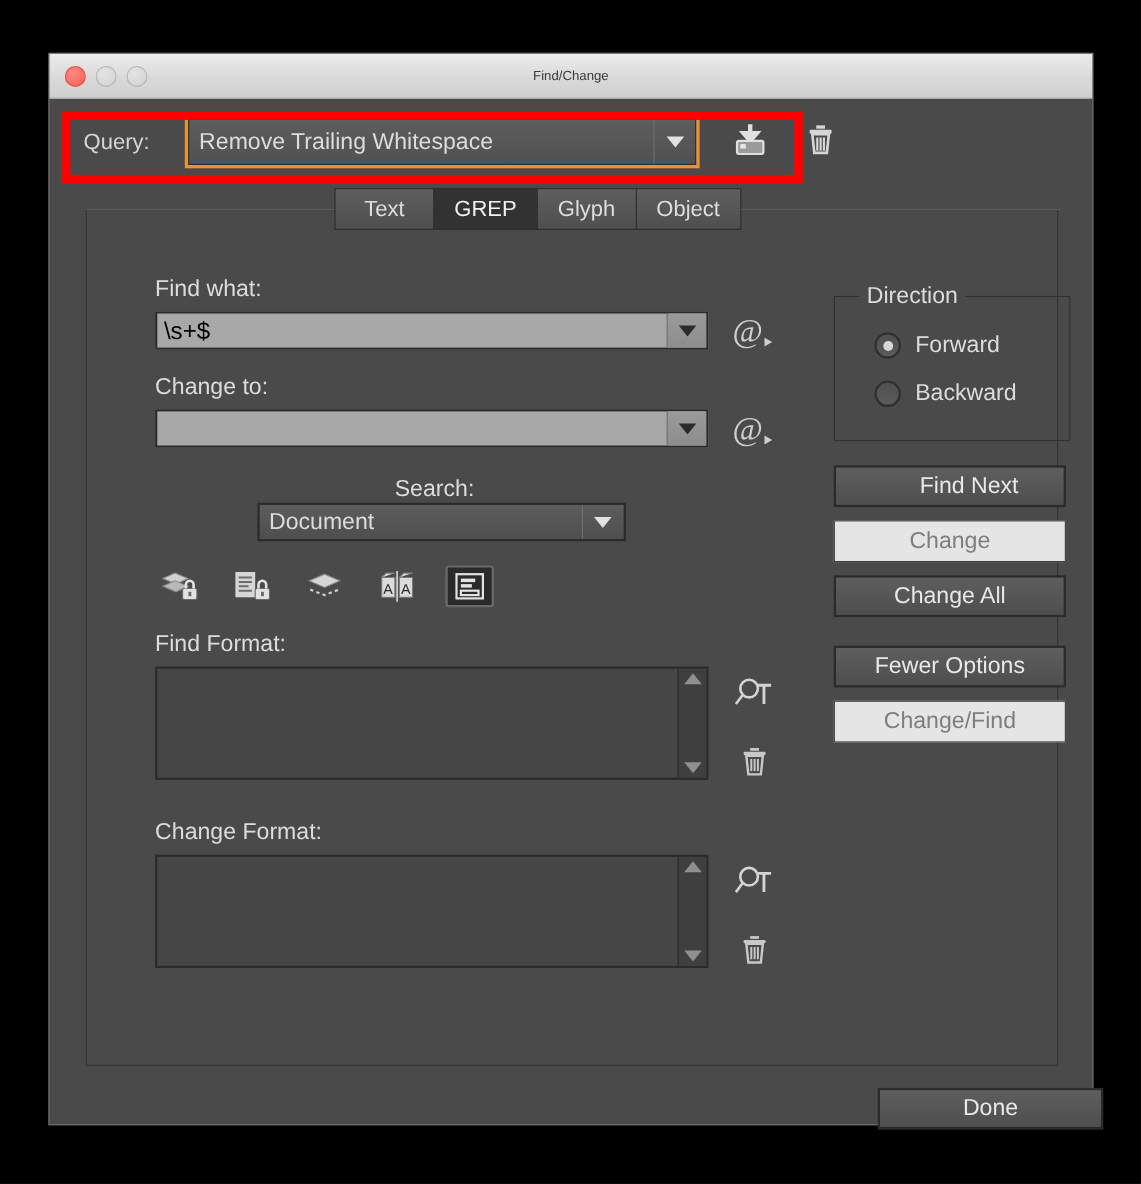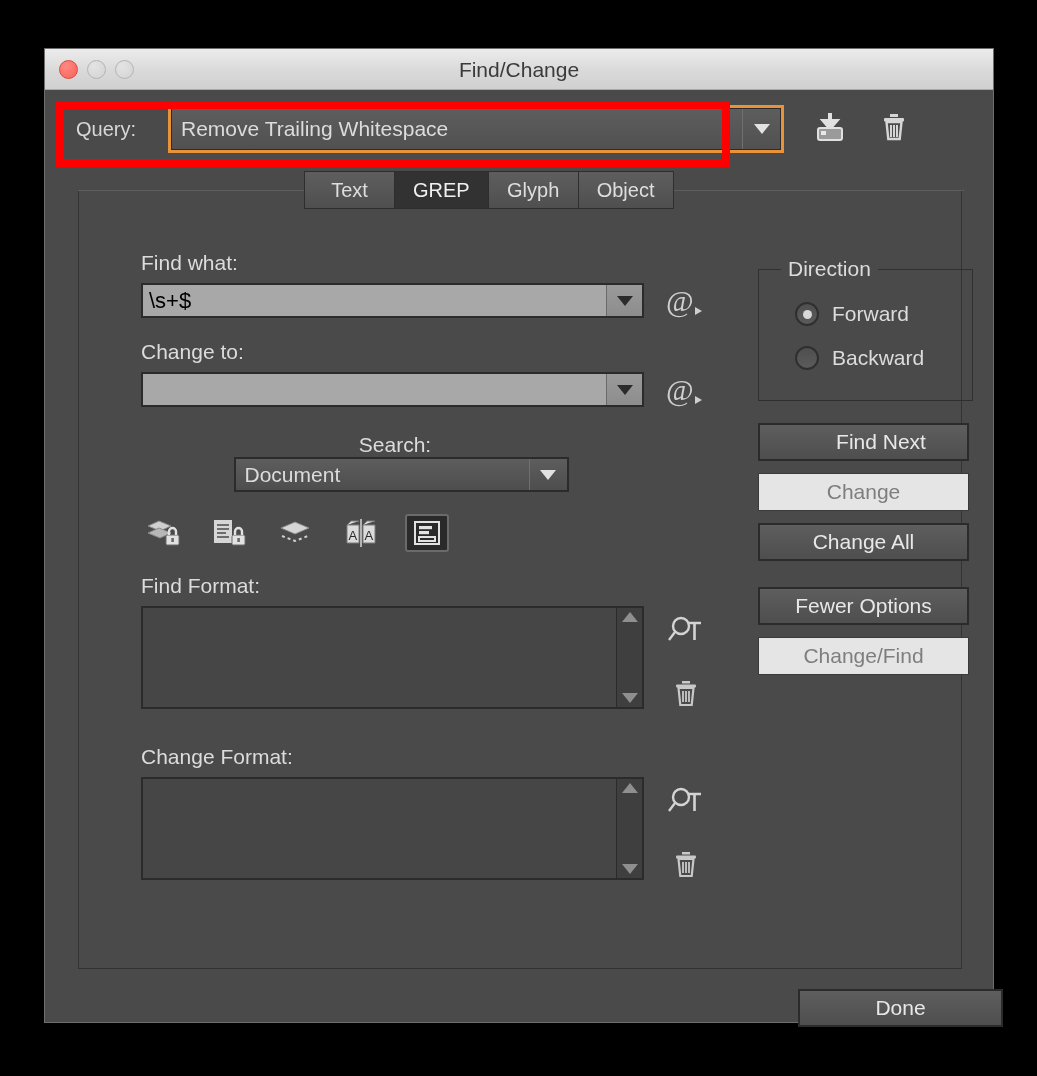--- a/index.html
+++ b/index.html
@@ -23,21 +23,21 @@
   
   #titlebar {
     position: relative;
     height: 41px;
     background: linear-gradient(to bottom, #ececec 0%, #d9d9d9 55%, #d0d0d0 100%);
     border-bottom: 1px solid #a9a9a9;
   }
   #title-text {
     line-height: 41px;
     text-align: center;
-    font-size: 21px;
+    font-size: 12px;
     color: #3b3b3b;
   }
   .traffic-lights {
     position: absolute;
     left: 14px; top: 0; height: 41px;
     display: flex; align-items: center; gap: 9px;
   }
   .tl { width: 19px; height: 19px; border-radius: 50%; }
   .tl.close  { background: radial-gradient(circle at 35% 30%, #ff8a82, #fb5f56); border: 1px solid #e0483f; }
   .tl.min    { background: radial-gradient(circle at 35% 30%, #e4e4e4, #d2d2d2); border: 1px solid #b5b5b5; }
@@ -50,21 +50,21 @@
     width: 100%; height: 78px;
     display: flex; align-items: center;
   }
   #query-label {
     margin-left: 31px;
     font-size: 20px; color: #d7d7d7;
     width: 95px;
   }
   #query-select {
     position: relative;
-    width: 610px; height: 42px;
+    width: 462px; height: 42px;
     background: linear-gradient(to bottom, #5d5d5d, #515151);
     border: 1px solid #2b2b2b;
     outline: 3px solid #e8923a;
     display: flex; align-items: center;
   }
   #query-value { margin-left: 9px; font-size: 21px; color: #dcdcdc; }
   .combo-arrow-box {
     position: absolute; right: 0; top: 0; bottom: 0;
     width: 38px;
     display: flex; align-items: center; justify-content: center;

